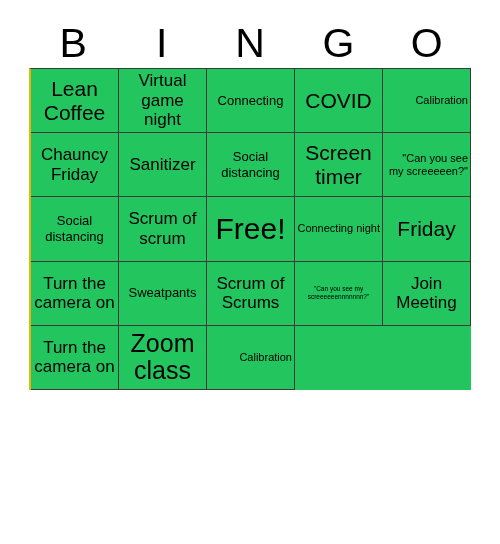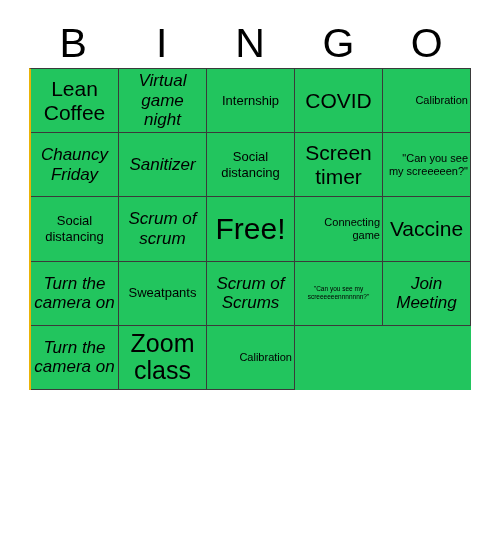--- a/index.html
+++ b/index.html
@@ -40,21 +40,21 @@
     padding:1px 2px;
     overflow:hidden;
     color:#000;
   }
   .cell span{display:block;width:100%;line-height:1.12;}
 
   
   .s-xxl span{font-size:30px;line-height:1.05;}
   .s-xl  span{font-size:25px;line-height:1.1;}
   .s-lg  span{font-size:21px;line-height:1.12;}
-  .s-md  span{font-size:17px;line-height:1.15;font-style:italic;}
+  .s-md  span{font-size:17px;line-height:1.15;}
   .s-sm  span{font-size:13px;line-height:1.2;}
   .s-xs  span{font-size:11px;line-height:1.2;text-align:right;}
   .s-tiny span{font-size:6.5px;line-height:1.25;}
 </style>
 </head>
 <body>
 
 <div id="card">
 
   <div id="header">
@@ -66,21 +66,21 @@
   </div>
 
   <div id="grid">
       <div class="cell s-lg">
         <span>Lean Coffee</span>
       </div>
       <div class="cell s-md">
         <span>Virtual game night</span>
       </div>
       <div class="cell s-sm">
-        <span>Internship</span>
+        <span>Connecting</span>
       </div>
       <div class="cell s-lg">
         <span>COVID</span>
       </div>
       <div class="cell s-xs">
         <span>Calibration</span>
       </div>
       <div class="cell s-md">
         <span>Chauncy Friday</span>
       </div>
@@ -99,24 +99,24 @@
       <div class="cell s-sm">
         <span>Social distancing</span>
       </div>
       <div class="cell s-md">
         <span>Scrum of scrum</span>
       </div>
       <div class="cell s-xxl">
         <span>Free!</span>
       </div>
       <div class="cell s-xs">
-        <span>Connecting game</span>
+        <span>Connecting night</span>
       </div>
       <div class="cell s-lg">
-        <span>Vaccine</span>
+        <span>Friday</span>
       </div>
       <div class="cell s-md">
         <span>Turn the camera on</span>
       </div>
       <div class="cell s-sm">
         <span>Sweatpants</span>
       </div>
       <div class="cell s-md">
         <span>Scrum of Scrums</span>
       </div>

